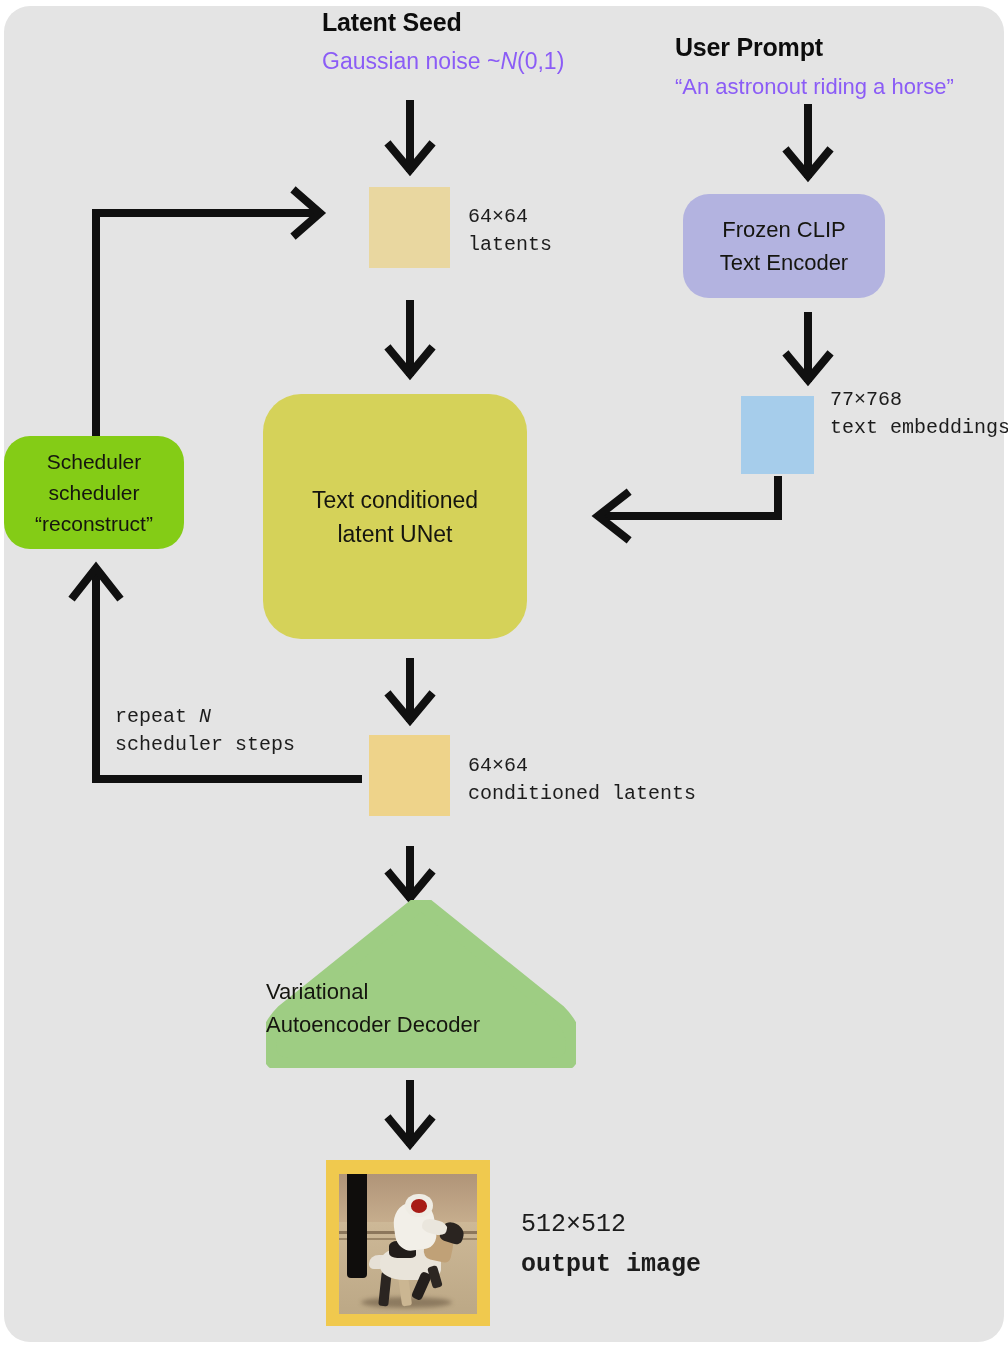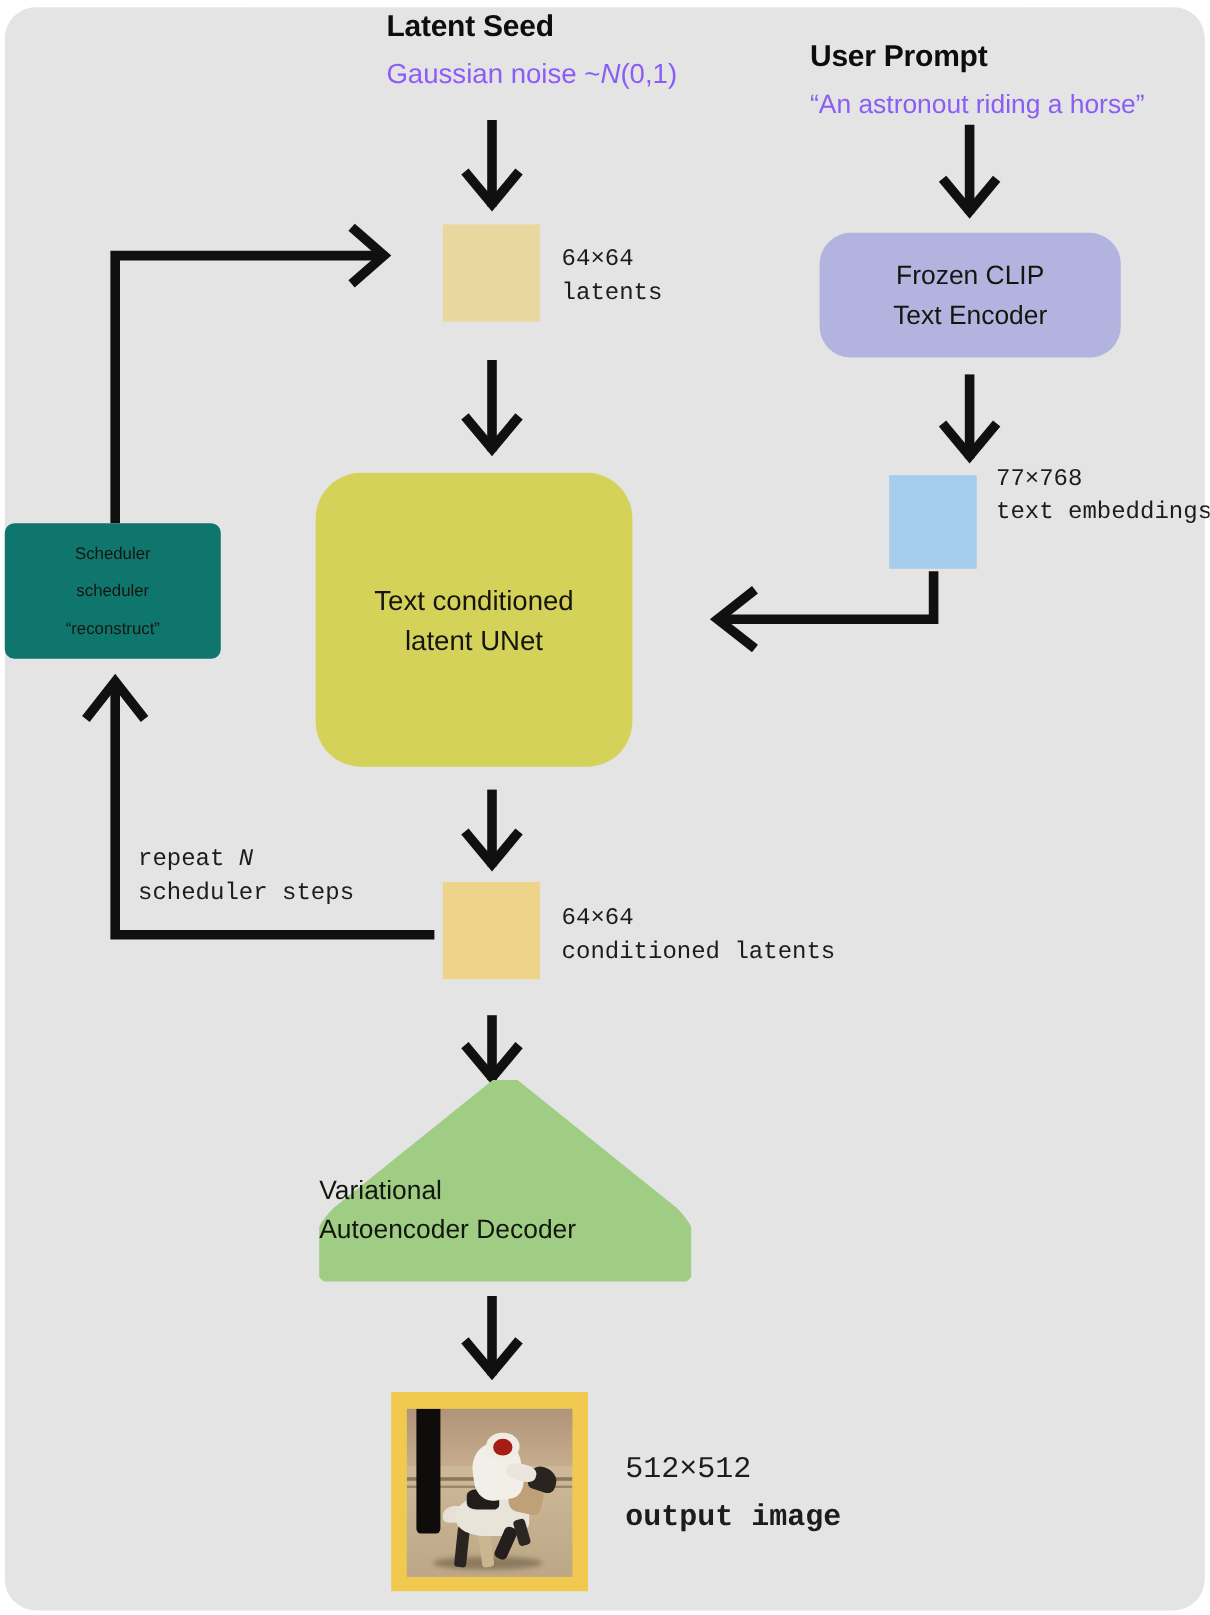--- a/index.html
+++ b/index.html
@@ -86,38 +86,38 @@
     display: flex;
     align-items: center;
     justify-content: center;
     text-align: center;
     font-size: 22px;
     color: #15150f;
     line-height: 33px;
   }
   .clip-box {
     left: 683px; top: 194px;
-    width: 251px; height: 104px;
+    width: 202px; height: 104px;
     background: #b3b3e0;
     border-radius: 26px;
   }
   .unet-box {
     left: 263px; top: 394px;
     width: 264px; height: 245px;
     background: #d5d259;
     border-radius: 38px;
     font-size: 23px;
     line-height: 34px;
   }
   .sched-box {
     left: 4px; top: 436px;
     width: 180px; height: 113px;
-    background: #0f766e;
-    border-radius: 8px;
-    font-size: 14px;
+    background: #84cc16;
+    border-radius: 26px;
+    font-size: 21px;
     line-height: 31px;
   }
   .vae-shape {
     position: absolute;
     left: 266px; top: 900px;
     width: 310px; height: 168px;
   }
   .vae-label {
     position: absolute;
     left: 266px; top: 975px;

